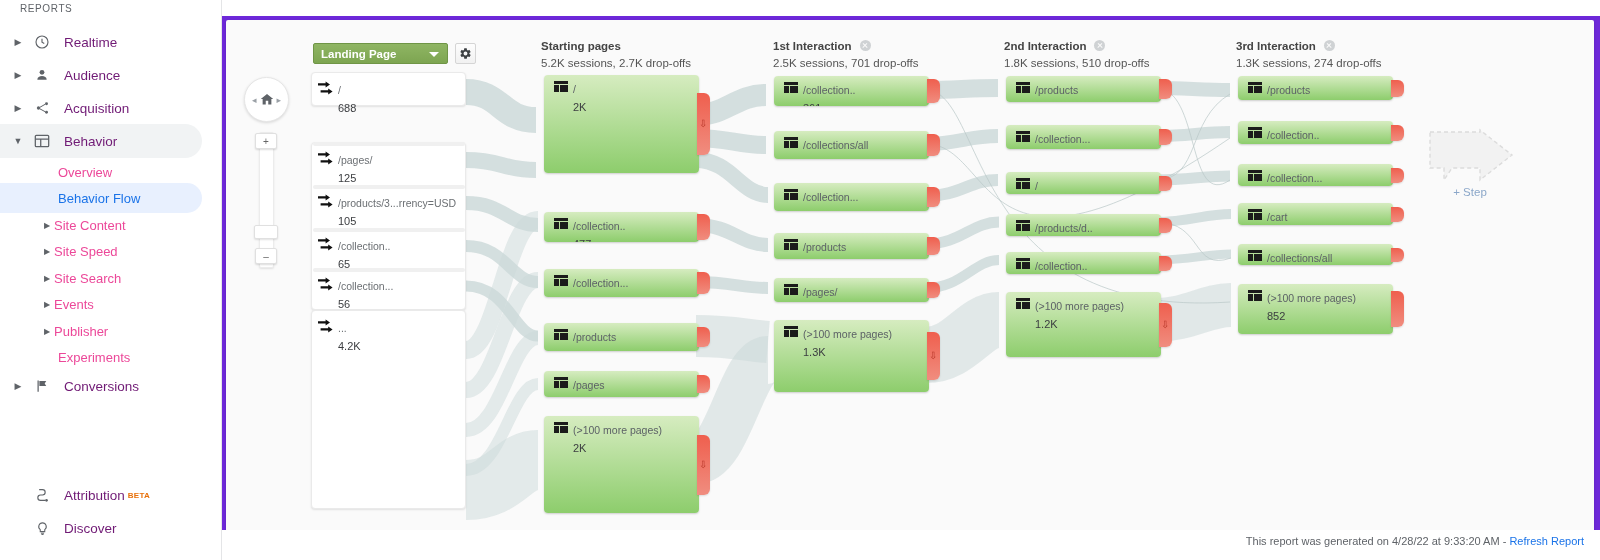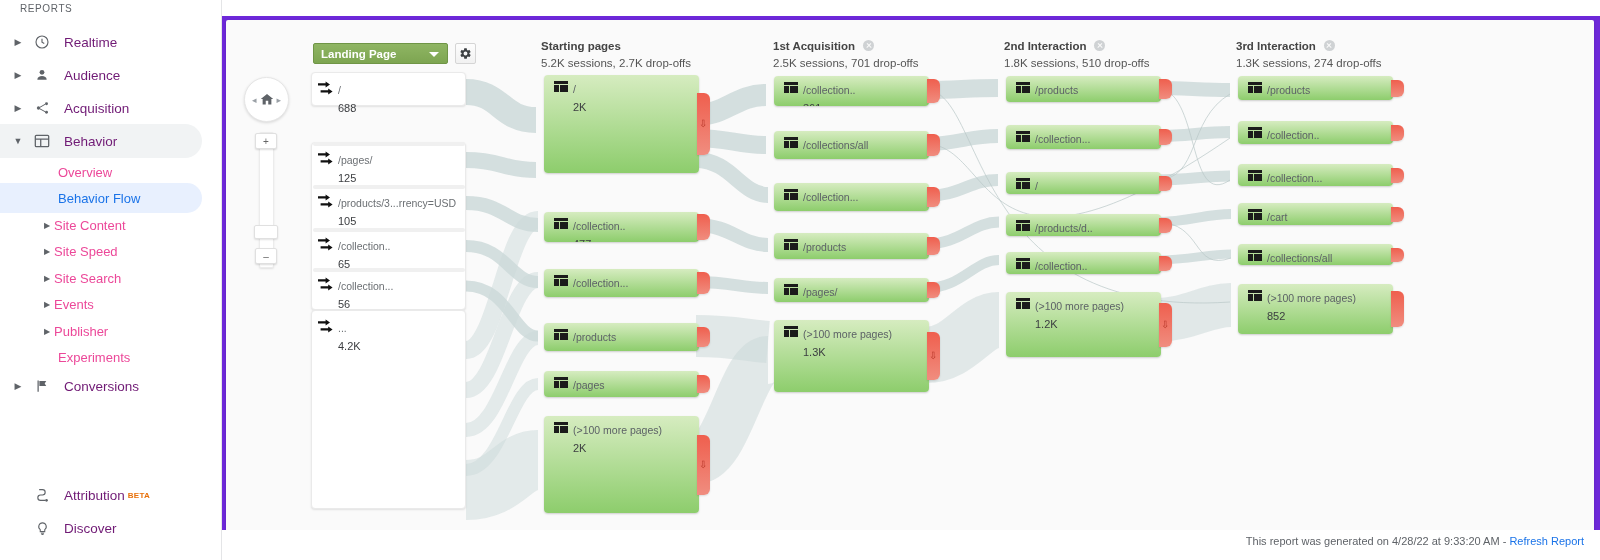--- a/index.html
+++ b/index.html
@@ -416,21 +416,21 @@
       <div id="zoom-knob"></div>
       <div class="zoom-btn" id="zoom-in">+</div>
       <div class="zoom-btn" id="zoom-out">–</div>
 
       <div id="col-heads">
           <div class="col-head" style="left: 315px; top: 16px;">
             <div><span class="ch-title">Starting pages</span></div>
             <div class="ch-sub">5.2K sessions, 2.7K drop-offs</div>
           </div>
           <div class="col-head" style="left: 547px; top: 16px;">
-            <div><span class="ch-title">1st Acquisition</span><span class="close-x"></span></div>
+            <div><span class="ch-title">1st Interaction</span><span class="close-x"></span></div>
             <div class="ch-sub">2.5K sessions, 701 drop-offs</div>
           </div>
           <div class="col-head" style="left: 778px; top: 16px;">
             <div><span class="ch-title">2nd Interaction</span><span class="close-x"></span></div>
             <div class="ch-sub">1.8K sessions, 510 drop-offs</div>
           </div>
           <div class="col-head" style="left: 1010px; top: 16px;">
             <div><span class="ch-title">3rd Interaction</span><span class="close-x"></span></div>
             <div class="ch-sub">1.3K sessions, 274 drop-offs</div>
           </div>
@@ -762,20 +762,26 @@
                 <i class="top"></i>
                 <i class="lft"></i>
                 <i class="rgt"></i>
               </span>
               <span class="fn-text"><span class="fn-name">(&gt;100 more pages)</span><br><span class="fn-val">852</span></span>
             </div>
           </div>
           <div class="dropoff" style="left: 1165px; top: 271px; height: 36px;"></div>
         </div>
 
+      <div id="add-step">
+        <svg width="96" height="58" viewBox="0 0 96 58">
+          <path d="M8,4 H58 V2 L90,27 L58,52 V40 H30 L22,52 V40 H8 Z" fill="#f2f2f2" stroke="#dcdcdc" stroke-width="1.4" stroke-dasharray="4 3"></path>
+        </svg>
+        <div class="step-label">+ Step</div>
+      </div>
 
     </div>
   </div>
 
   <div id="footer">
     <div class="ftext">
       <span>This report was generated on 4/28/22 at 9:33:20 AM - </span><span class="flink">Refresh Report</span>
     </div>
   </div>
 

